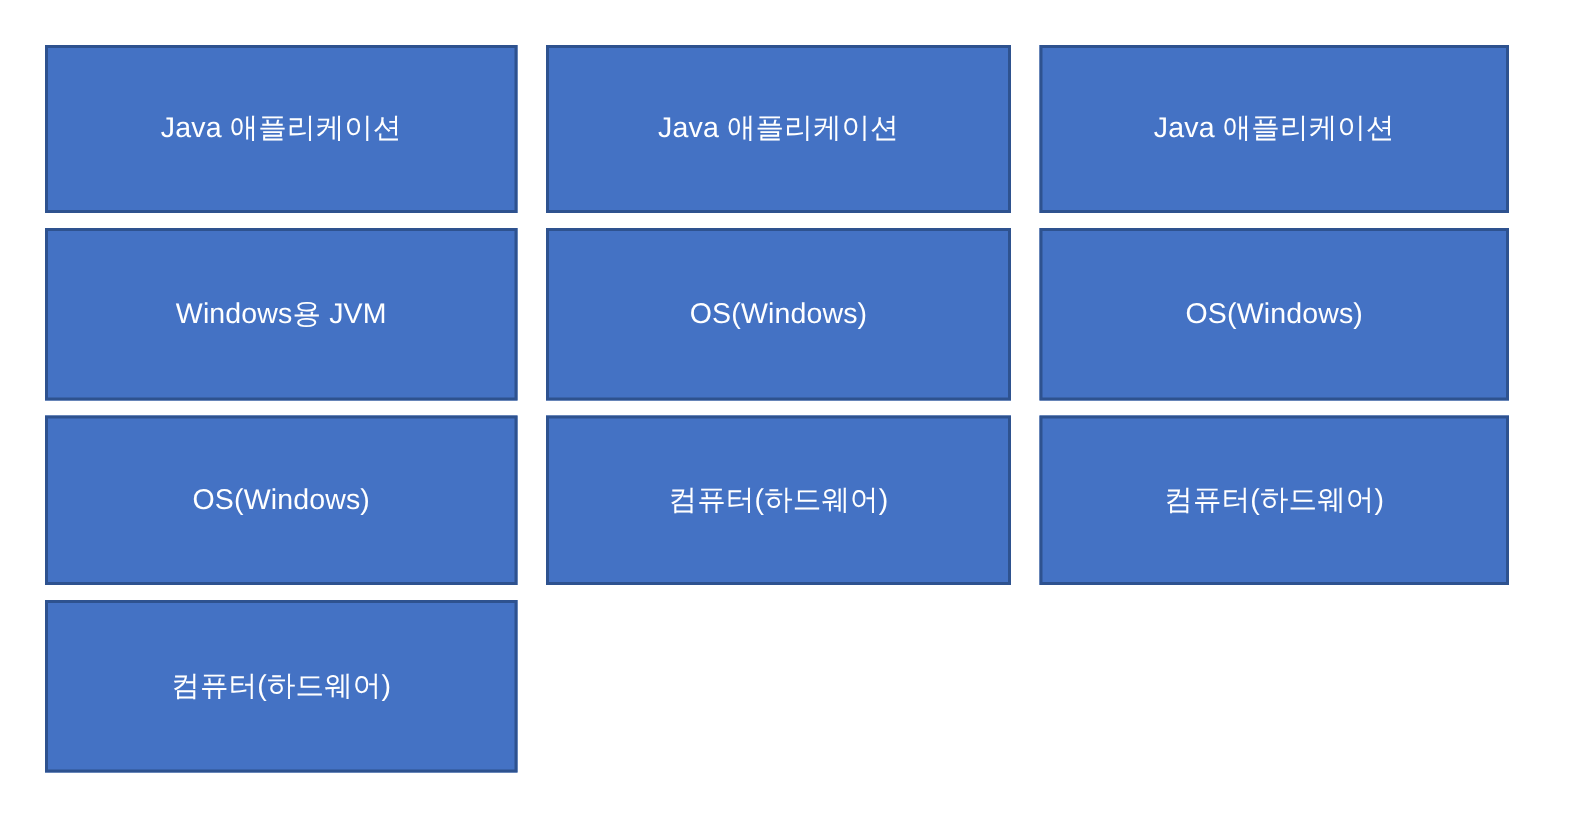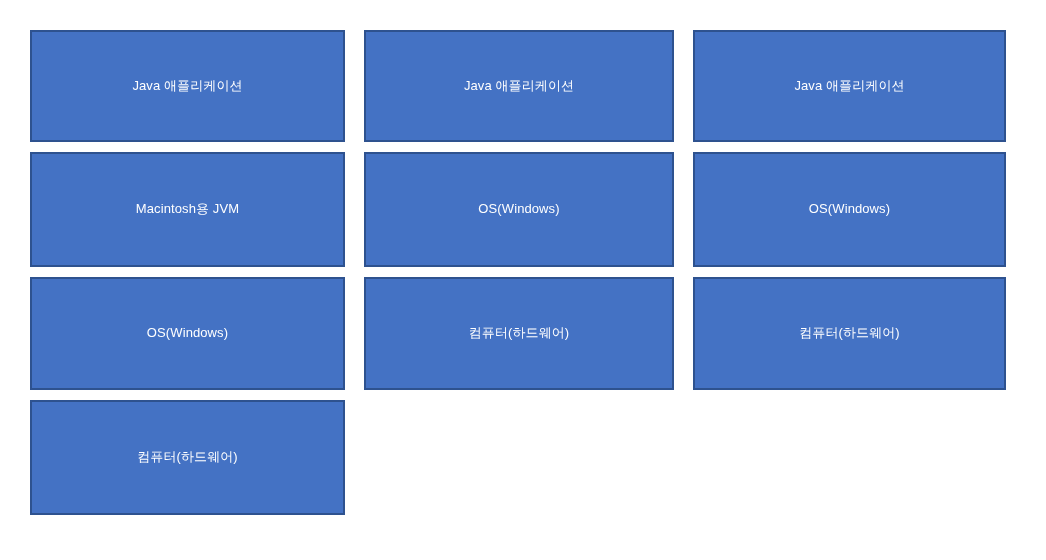--- a/index.html
+++ b/index.html
@@ -41,21 +41,21 @@
     box-sizing: border-box;
     display: flex;
     align-items: center;
     justify-content: center;
     text-align: center;
     padding: 2px 6px;
   }
 
   .layer-label {
     color: #FFFFFF;
-    font-size: 13px;
+    font-size: 19px;
     font-weight: 400;
     line-height: 1.25;
     letter-spacing: 0.1px;
     white-space: nowrap;
   }
 </style>
 </head>
 <body>
 
 <div id="diagram">
@@ -65,21 +65,21 @@
       <span class="layer-label">Java 애플리케이션</span>
     </div>
     <div class="layer-box">
       <span class="layer-label">Java 애플리케이션</span>
     </div>
     <div class="layer-box">
       <span class="layer-label">Java 애플리케이션</span>
     </div>
 
     <div class="layer-box">
-      <span class="layer-label">Macintosh용 JVM</span>
+      <span class="layer-label">Windows용 JVM</span>
     </div>
 
     <div class="layer-box">
       <span class="layer-label">OS(Windows)</span>
     </div>
     <div class="layer-box">
       <span class="layer-label">OS(Windows)</span>
     </div>
     <div class="layer-box">
       <span class="layer-label">OS(Windows)</span>

